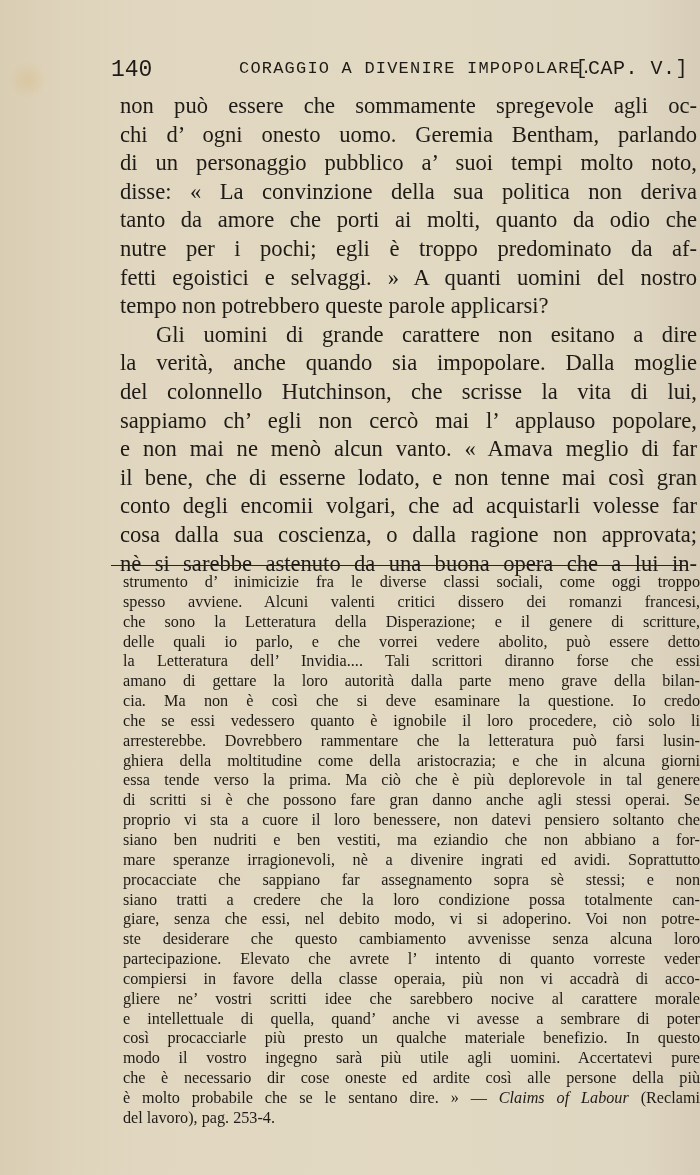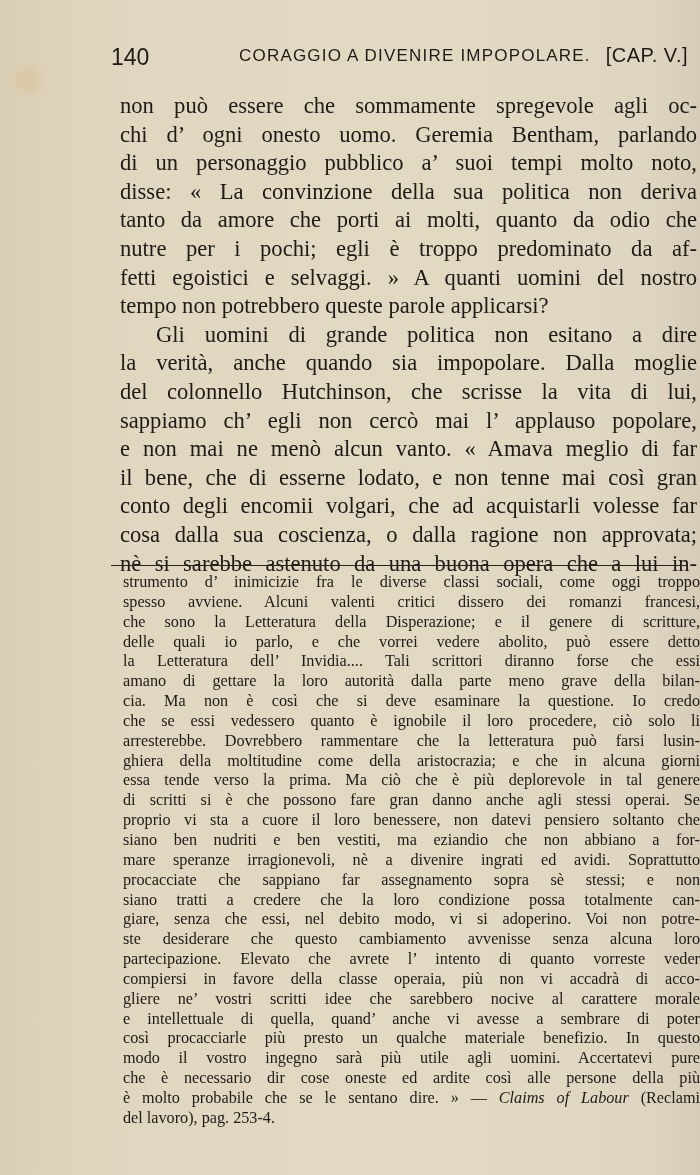--- a/index.html
+++ b/index.html
@@ -16,25 +16,25 @@
       position: relative;
     }
     .page {
       position: absolute;
       left: 111px;
       top: 0;
       width: 577px;
     }
     .header {
       position: absolute;
-      top: 44px;
+      top: 57px;
       left: 0;
       width: 577px;
       height: 28px;
-      font-family: Liberation Sans, sans-serif;
+      font-family: Liberation Mono, monospace;
       font-size: 22px;
     }
     .page-number {
       position: absolute;
       left: 0;
       top: 0;
       font-size: 23px;
     }
     .running-title {
       position: absolute;
@@ -128,21 +128,21 @@
 
   <div class="body-text">
     <span class="line">non può essere che sommamente spregevole agli oc-</span>
     <span class="line">chi d’ ogni onesto uomo. Geremia Bentham, parlando</span>
     <span class="line">di un personaggio pubblico a’ suoi tempi molto noto,</span>
     <span class="line">disse: « La convinzione della sua politica non deriva</span>
     <span class="line">tanto da amore che porti ai molti, quanto da odio che</span>
     <span class="line">nutre per i pochi; egli è troppo predominato da af-</span>
     <span class="line">fetti egoistici e selvaggi. » A quanti uomini del nostro</span>
     <span class="line last">tempo non potrebbero queste parole applicarsi?</span>
-    <span class="line indent">Gli uomini di grande politica non esitano a dire</span>
+    <span class="line indent">Gli uomini di grande carattere non esitano a dire</span>
     <span class="line">la verità, anche quando sia impopolare. Dalla moglie</span>
     <span class="line">del colonnello Hutchinson, che scrisse la vita di lui,</span>
     <span class="line">sappiamo ch’ egli non cercò mai l’ applauso popolare,</span>
     <span class="line">e non mai ne menò alcun vanto. « Amava meglio di far</span>
     <span class="line">il bene, che di esserne lodato, e non tenne mai così gran</span>
     <span class="line">conto degli encomii volgari, che ad acquistarli volesse far</span>
     <span class="line">cosa dalla sua coscienza, o dalla ragione non approvata;</span>
     <span class="line">nè si sarebbe astenuto da una buona opera che a lui in-</span>
   </div>
 

